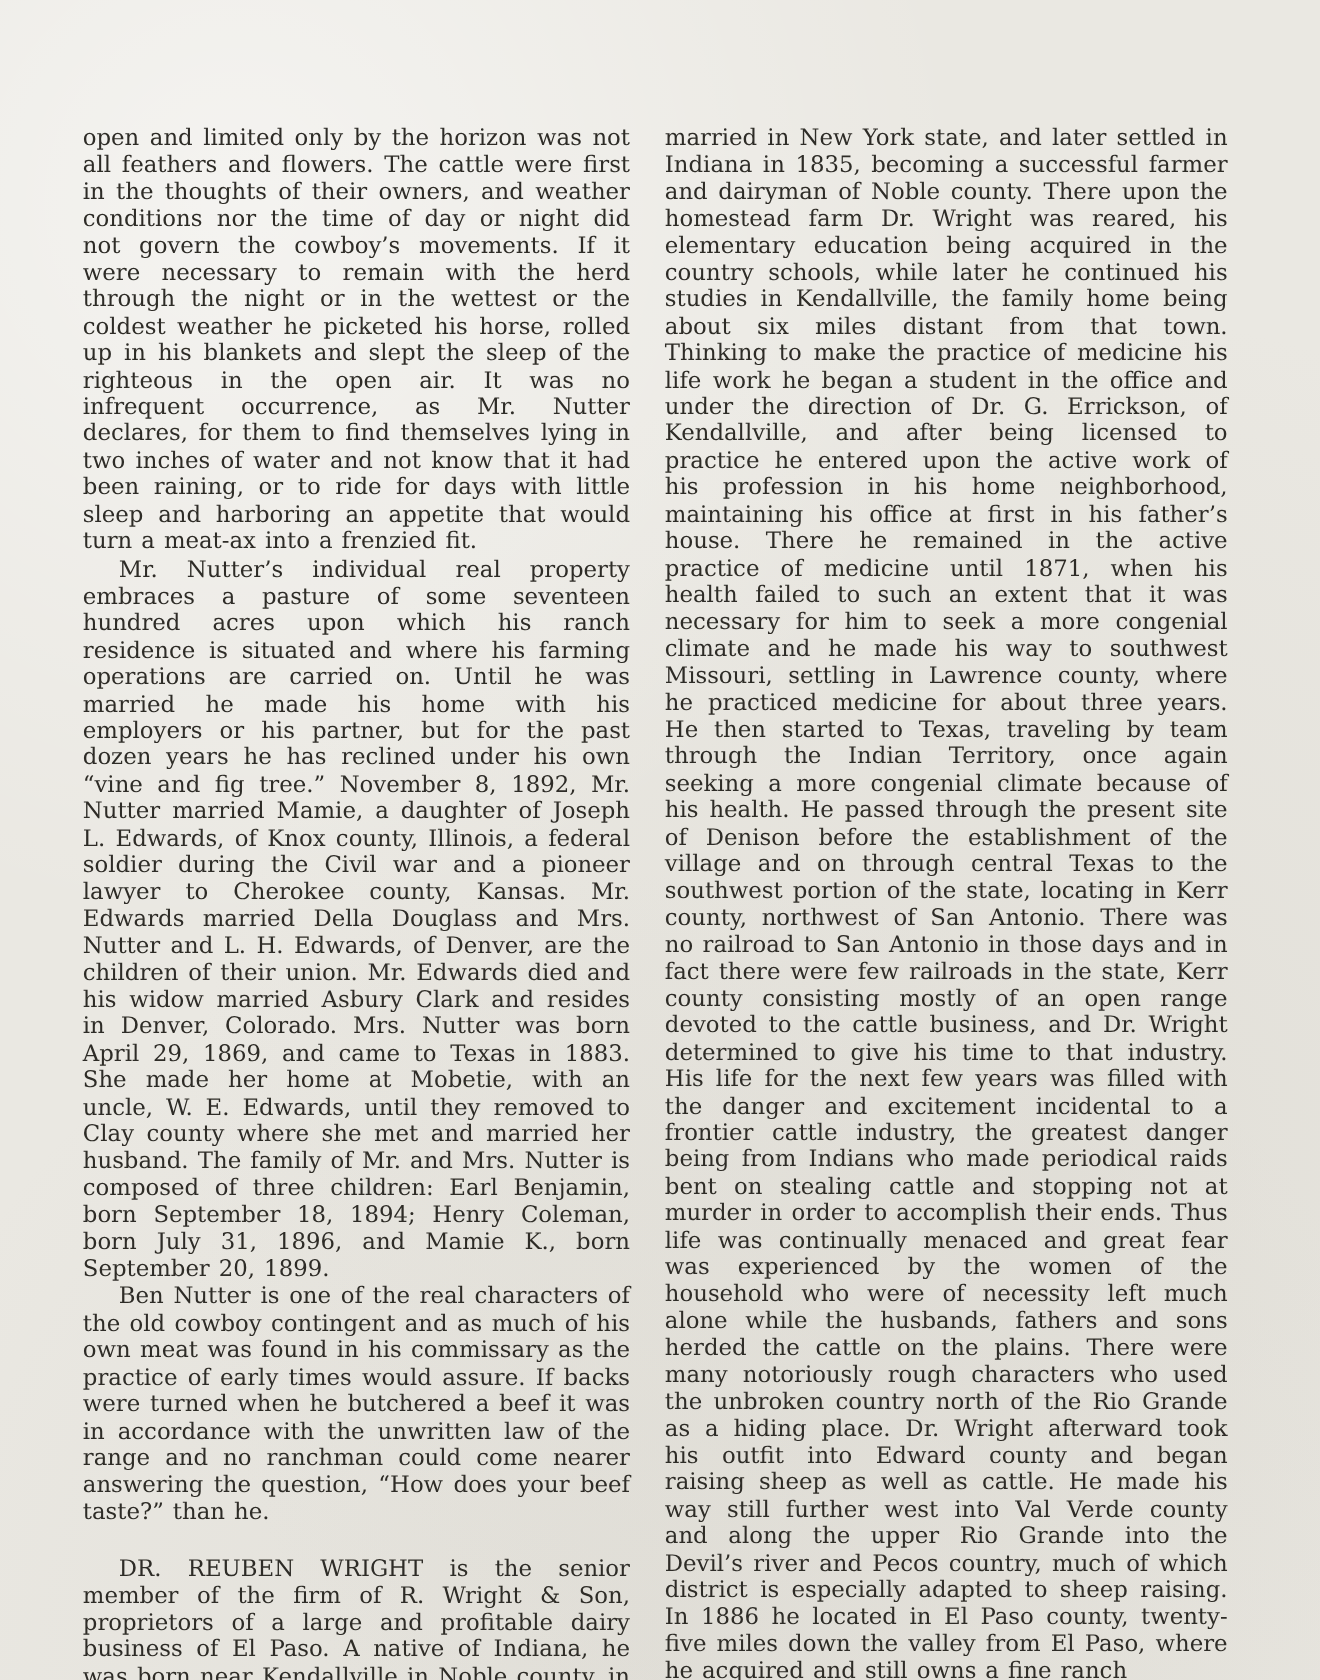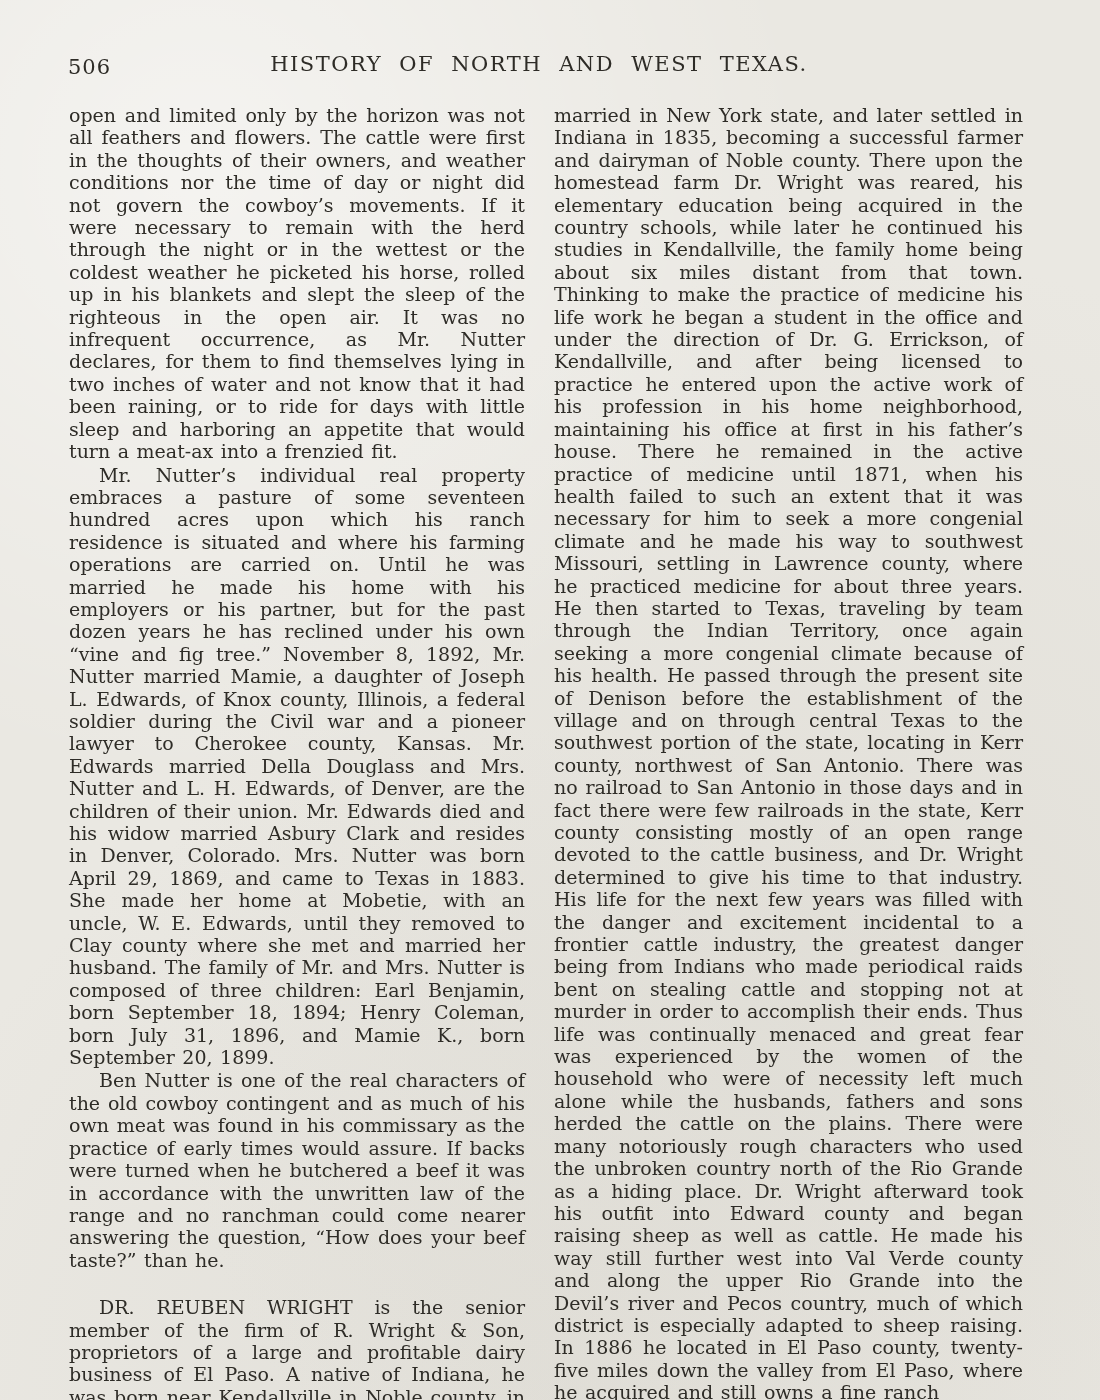--- a/index.html
+++ b/index.html
@@ -54,24 +54,20 @@
     text-align: justify;
     word-spacing: 1.5px;
   }
   p.para.indent { text-indent: 30px; }
   p.para.section-break { margin-top: 25px; }
 </style>
 </head>
 <body>
 
 <div class="page">
-  <div class="header">
-    <span class="page-number">506</span>
-    <div class="header-title">HISTORY OF NORTH AND WEST TEXAS.</div>
-  </div>
 
   <div class="columns">
     <div class="column col-left">
         <p class="para">open and limited only by the horizon was not all feathers and flowers. The cattle were first in the thoughts of their owners, and weather conditions nor the time of day or night did not govern the cowboy’s movements. If it were necessary to remain with the herd through the night or in the wettest or the coldest weather he picketed his horse, rolled up in his blankets and slept the sleep of the righteous in the open air. It was no infrequent occurrence, as Mr. Nutter declares, for them to find themselves lying in two inches of water and not know that it had been raining, or to ride for days with little sleep and harboring an appetite that would turn a meat-ax into a frenzied fit.</p>
         <p class="para indent">Mr. Nutter’s individual real property embraces a pasture of some seventeen hundred acres upon which his ranch residence is situated and where his farming operations are carried on. Until he was married he made his home with his employers or his partner, but for the past dozen years he has reclined under his own “vine and fig tree.” November 8, 1892, Mr. Nutter married Mamie, a daughter of Joseph L. Edwards, of Knox county, Illinois, a federal soldier during the Civil war and a pioneer lawyer to Cherokee county, Kansas. Mr. Edwards married Della Douglass and Mrs. Nutter and L. H. Edwards, of Denver, are the children of their union. Mr. Edwards died and his widow married Asbury Clark and resides in Denver, Colorado. Mrs. Nutter was born April 29, 1869, and came to Texas in 1883. She made her home at Mobetie, with an uncle, W. E. Edwards, until they removed to Clay county where she met and married her husband. The family of Mr. and Mrs. Nutter is composed of three children: Earl Benjamin, born September 18, 1894; Henry Coleman, born July 31, 1896, and Mamie K., born September 20, 1899.</p>
         <p class="para indent">Ben Nutter is one of the real characters of the old cowboy contingent and as much of his own meat was found in his commissary as the practice of early times would assure. If backs were turned when he butchered a beef it was in accordance with the unwritten law of the range and no ranchman could come nearer answering the question, “How does your beef taste?” than he.</p>
         <p class="para indent section-break">DR. REUBEN WRIGHT is the senior member of the firm of R. Wright &amp; Son, proprietors of a large and profitable dairy business of El Paso. A native of Indiana, he was born near Kendallville in Noble county, in 1837. His father was born in the state of Vermont and</p>
       </div>
     <div class="column col-right">
         <p class="para">married in New York state, and later settled in Indiana in 1835, becoming a successful farmer and dairyman of Noble county. There upon the homestead farm Dr. Wright was reared, his elementary education being acquired in the country schools, while later he continued his studies in Kendallville, the family home being about six miles distant from that town. Thinking to make the practice of medicine his life work he began a student in the office and under the direction of Dr. G. Errickson, of Kendallville, and after being licensed to practice he entered upon the active work of his profession in his home neighborhood, maintaining his office at first in his father’s house. There he remained in the active practice of medicine until 1871, when his health failed to such an extent that it was necessary for him to seek a more congenial climate and he made his way to southwest Missouri, settling in Lawrence county, where he practiced medicine for about three years. He then started to Texas, traveling by team through the Indian Territory, once again seeking a more congenial climate because of his health. He passed through the present site of Denison before the establishment of the village and on through central Texas to the southwest portion of the state, locating in Kerr county, northwest of San Antonio. There was no railroad to San Antonio in those days and in fact there were few railroads in the state, Kerr county consisting mostly of an open range devoted to the cattle business, and Dr. Wright determined to give his time to that industry. His life for the next few years was filled with the danger and excitement incidental to a frontier cattle industry, the greatest danger being from Indians who made periodical raids bent on stealing cattle and stopping not at murder in order to accomplish their ends. Thus life was continually menaced and great fear was experienced by the women of the household who were of necessity left much alone while the husbands, fathers and sons herded the cattle on the plains. There were many notoriously rough characters who used the unbroken country north of the Rio Grande as a hiding place. Dr. Wright afterward took his outfit into Edward county and began raising sheep as well as cattle. He made his way still further west into Val Verde county and along the upper Rio Grande into the Devil’s river and Pecos country, much of which district is especially adapted to sheep raising. In 1886 he located in El Paso county, twenty-five miles down the valley from El Paso, where he acquired and still owns a fine ranch</p>

